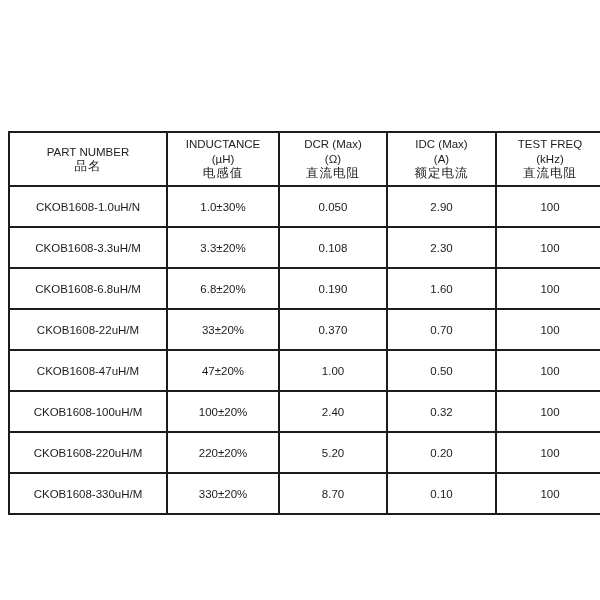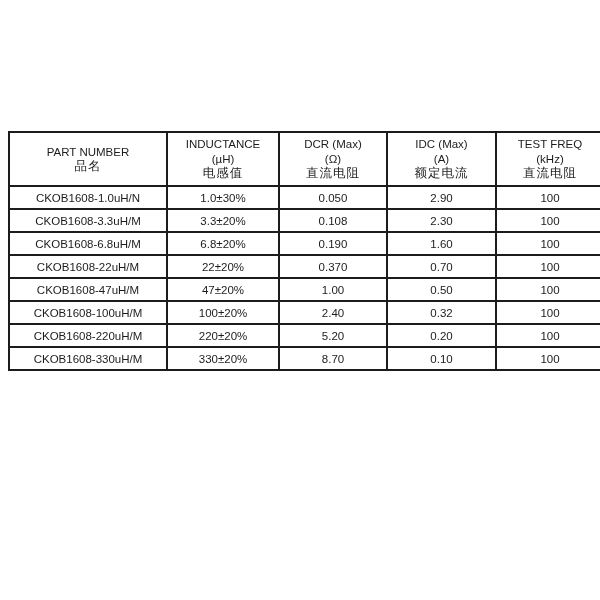--- a/index.html
+++ b/index.html
@@ -31,21 +31,21 @@
     overflow: hidden;
     white-space: nowrap;
   }
   .spec-table thead th {
     height: 54px;
     font-weight: normal;
     font-size: 11.5px;
     line-height: 14.5px;
   }
   .spec-table tbody td {
-    height: 23px;
+    height: 41px;
     font-size: 11.5px;
   }
   .hline { display: block; }
   .zh {
     display: block;
     font-size: 12.5px;
     letter-spacing: 1px;
   }
 </style>
 </head>
@@ -105,21 +105,21 @@
       </tr>
       <tr>
         <td>CKOB1608-6.8uH/M</td>
         <td>6.8±20%</td>
         <td>0.190</td>
         <td>1.60</td>
         <td>100</td>
       </tr>
       <tr>
         <td>CKOB1608-22uH/M</td>
-        <td>22±20%</td>
+        <td>33±20%</td>
         <td>0.370</td>
         <td>0.70</td>
         <td>100</td>
       </tr>
       <tr>
         <td>CKOB1608-47uH/M</td>
         <td>47±20%</td>
         <td>1.00</td>
         <td>0.50</td>
         <td>100</td>

